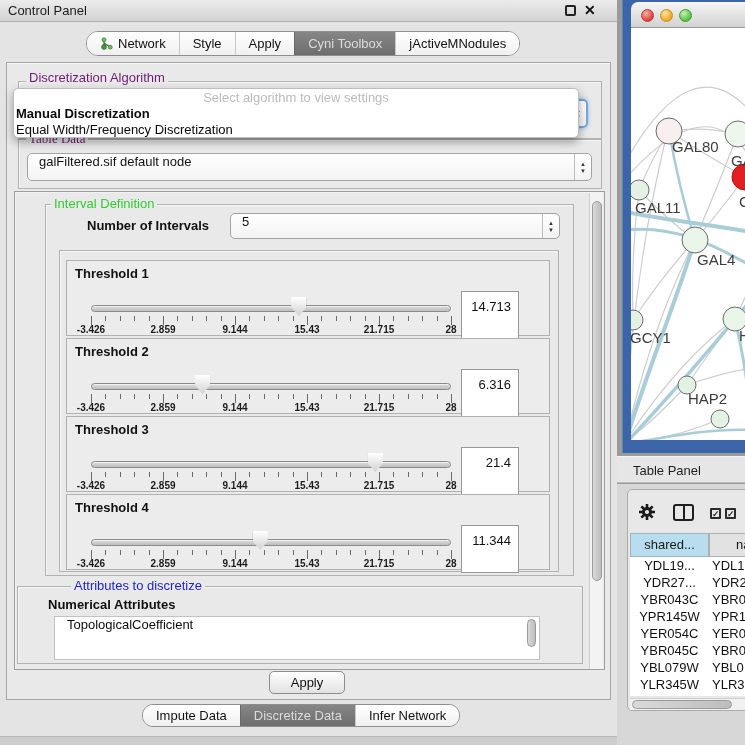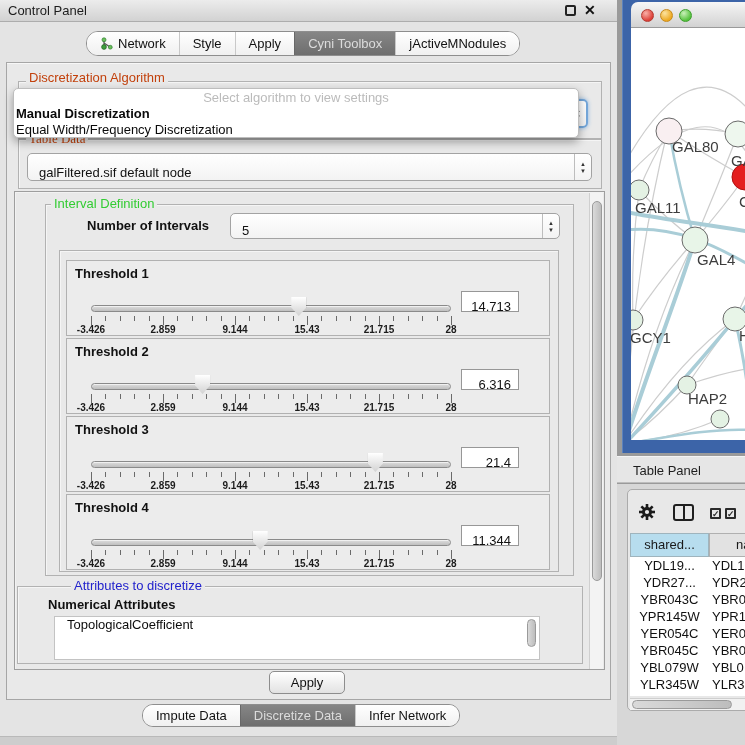--- a/index.html
+++ b/index.html
@@ -16,45 +16,45 @@
 
   .tabpill{display:flex;border:1px solid #8e8e8e;border-radius:12px;overflow:hidden;background:#fdfdfd;}
   .tabseg{display:flex;align-items:center;justify-content:center;gap:5px;padding:0 13px;border-left:1px solid #c9c9c9;color:#111;background:linear-gradient(#ffffff,#f0f0f0);white-space:nowrap;}
   .tabseg:first-child{border-left:none;}
   .tabseg.sel{background:linear-gradient(#868686,#6e6e6e);color:#dcdcdc;border-left-color:#686868;}
   #top-tabs{left:86px;top:31px;height:25px;font-size:13px;}
   #bottom-tabs{left:142px;top:704px;height:23px;font-size:13px;border-radius:11px;}
 
   #main-panel{left:6px;top:62px;width:605px;height:638px;background:#e9e9e9;border:1px solid #a6a6a6;box-shadow:inset 0 1px 0 #f7f7f7;}
   .groupbox{border:1px solid #b2b2b2;box-shadow:inset 1px 1px 0 #f5f5f5;}
-  .grouptitle{position:absolute;font-size:13px;background:#e9e9e9;padding:0 3px;line-height:14px;z-index:5;color:#c2410c;}
+  .grouptitle{position:absolute;font-size:13px;background:#e9e9e9;padding:0 3px;line-height:14px;z-index:5;color:#701a75;}
   .blue-t{color:#2222cc;}
   .green-t{color:#33cc33;}
 
-  .combo{position:absolute;background:linear-gradient(#ffffff,#f3f3f3);border:1px solid #a3a3a3;border-radius:5px;display:flex;align-items:flex-end;font-size:13px;}
+  .combo{position:absolute;background:linear-gradient(#ffffff,#f3f3f3);border:1px solid #a3a3a3;border-radius:5px;display:flex;align-items:flex-start;font-size:13px;}
   .combo .val{flex:1;padding-left:11px;color:#111;}
   .combo .stepper{width:17px;align-self:stretch;border-left:1px solid #bdbdbd;display:flex;flex-direction:column;align-items:center;justify-content:center;gap:1px;font-size:6px;color:#333;}
 
   #algo-combo{left:19px;top:36px;width:562px;height:29px;border:2px solid #74a7da;box-shadow:0 0 4px #8cb9e6;z-index:2;}
   #algo-popup{left:6px;top:25px;width:566px;height:50px;background:#fff;border:1px solid #bdbdbd;border-radius:5px;box-shadow:0 4px 10px rgba(0,0,0,.35);z-index:50;overflow:hidden;}
   #algo-popup .ph{text-align:center;color:#bbbbbb;font-size:13px;height:17px;line-height:17px;}
   #algo-popup .opt{padding-left:2px;font-size:13px;height:16px;line-height:16px;color:#0a0a0a;}
   #algo-popup .opt.hl{font-weight:bold;}
 
   #scrollpane{left:7px;top:128px;width:591px;height:479px;border:1px solid #9e9e9e;background:#e9e9e9;box-shadow:inset 1px 1px 0 #f2f2f2;}
   .vsb-track{background:#f3f3f3;border-left:1px solid #cfcfcf;}
   .sb-thumb{background:linear-gradient(90deg,#dadada,#bdbdbd);border:1px solid #9a9a9a;border-radius:6px;}
 
   .thr-box{position:absolute;left:51px;width:484px;height:76px;background:#ececec;border:1px solid #b1b1b1;}
   .thr-label{position:absolute;left:8px;top:5px;font-weight:bold;font-size:13px;}
   .thr-track{position:absolute;left:24px;top:44px;width:360px;height:7px;border:1px solid #8a8a8a;border-radius:4px;background:linear-gradient(#dedede,#bfbfbf);box-shadow:inset 0 1px 0 #f0f0f0;}
   .thr-handle{position:absolute;top:36px;width:15px;height:19px;background:linear-gradient(#ffffff,#d2d2d2);clip-path:polygon(0 0,100% 0,100% 55%,50% 100%,0 55%);filter:drop-shadow(0 0 1px #555);}
   .tick{position:absolute;width:1px;background:#6a6a6a;}
   .ticklab{position:absolute;width:44px;text-align:center;font-size:10px;font-weight:bold;color:#1c1c1c;}
-  .thr-val{position:absolute;left:394px;top:30px;width:58px;height:21px;background:#fff;border:1px solid #979797;font-size:13px;line-height:30px;text-align:right;padding-right:7px;}
+  .thr-val{position:absolute;left:394px;top:30px;width:58px;height:48px;background:#fff;border:1px solid #979797;font-size:13px;line-height:30px;text-align:right;padding-right:7px;}
 
   #attr-list{background:#fff;border:1px solid #c3c3c3;overflow:hidden;}
   .attr-item{height:15px;line-height:15px;padding-left:12px;font-size:13px;color:#0c0c0c;}
 
   #apply-btn{left:262px;top:608px;width:76px;height:23px;border:1px solid #8d8d8d;border-radius:5px;background:linear-gradient(#ffffff,#e2e2e2);font-size:13px;text-align:center;line-height:21px;color:#111;}
 
   
   #right-bg{left:617px;top:0;width:128px;height:745px;background:#9a9a9a;}
   #net-win{left:622px;top:0;width:123px;height:453px;background:#3c64a8;border-left:1px solid #5c82bd;}
   #net-titlebar{left:8px;top:2px;width:115px;height:26px;border-top-left-radius:7px;background:linear-gradient(#f6f6f6,#d2d2d2);border-bottom:1px solid #9a9a9a;}

